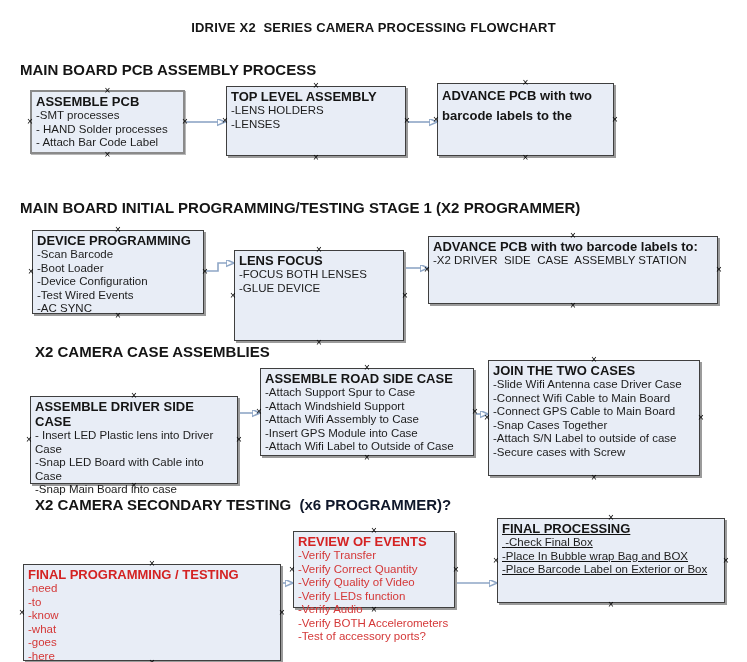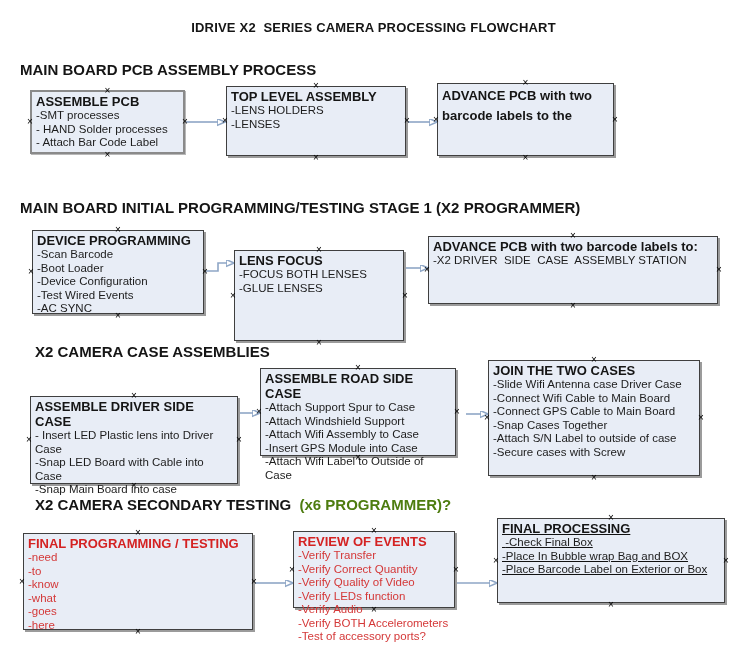--- a/index.html
+++ b/index.html
@@ -9,37 +9,37 @@
   }
   #title{
     position:absolute;top:20px;left:0;right:0;text-align:center;
     font-size:13px;font-weight:bold;letter-spacing:.2px;white-space:pre;color:#151515;
   }
   .sec{position:absolute;font-weight:bold;font-size:15px;white-space:pre;color:#151515;}
   .sec1{left:20px;top:61px;}
   .sec2{left:20px;top:199px;}
   .sec3{left:35px;top:343px;text-align:right;}
   .sec4{left:35px;top:496px;}
-  .redtxt{color:#4d7c0f;}
+  .redtxt{color:#0f172a;}
 
   .fbox{
     position:absolute;background:#e8edf6;border:1px solid #3f3f3f;
     box-shadow:2px 2px 0 #9b9b9b;padding:2px 4px 0 4px;box-sizing:border-box;
     overflow:visible;z-index:2;
   }
   .box-a1{left:30px; top:90px; width:155px;height:64px;border:2px solid #8a8a8a;box-shadow:1px 1px 0 #b8b8b8;}
   .box-b1{left:226px;top:86px; width:180px;height:70px;}
   .box-c1{left:437px;top:83px; width:177px;height:73px;}
   .box-a2{left:32px; top:230px;width:172px;height:84px;}
   .box-b2{left:234px;top:238px;width:170px;height:91px;margin-top:12px;}
   .box-c2{left:428px;top:236px;width:290px;height:68px;}
   .box-a3{left:30px; top:368px;width:208px;height:88px;margin-top:28px;}
-  .box-b3{left:260px;top:368px;width:196px;height:88px;}
+  .box-b3{left:260px;top:368px;width:214px;height:88px;}
   .box-c3{left:488px;top:360px;width:212px;height:116px;}
-  .box-a4{left:23px; top:533px;width:230px;height:97px;}
+  .box-a4{left:23px; top:564px;width:258px;height:97px;}
   .box-b4{left:293px;top:531px;width:162px;height:77px;}
   .box-c4{left:497px;top:518px;width:228px;height:85px;text-decoration:underline;}
 
   .fbox-title{font-size:13px;font-weight:bold;line-height:15px;white-space:pre-wrap;color:#151515;}
   .box-c1 .fbox-title{line-height:20px;}
   .fbox-line{font-size:11.5px;line-height:13.5px;white-space:pre-wrap;color:#1c1c1c;}
   .red .fbox-title{color:#d42222;}
   .red .fbox-line{color:#d43838;}
 
   
@@ -143,21 +143,21 @@
   <div class="fbox box-b2">
     <i class="h ht"></i>
       <i class="h hb"></i>
       <i class="h hl"></i>
       <i class="h hr"></i>
     <div>
         <div class="fbox-title">LENS FOCUS</div>
       </div>
     <div>
         <div class="fbox-line">-FOCUS BOTH LENSES</div>
-        <div class="fbox-line">-GLUE LENSES</div>
+        <div class="fbox-line">-GLUE DEVICE</div>
       </div>
   </div>
 
   <div class="fbox box-c2">
     <i class="h ht"></i>
       <i class="h hb"></i>
       <i class="h hl"></i>
       <i class="h hr"></i>
     <div>
         <div class="fbox-title">ADVANCE PCB with two barcode labels to:</div>

